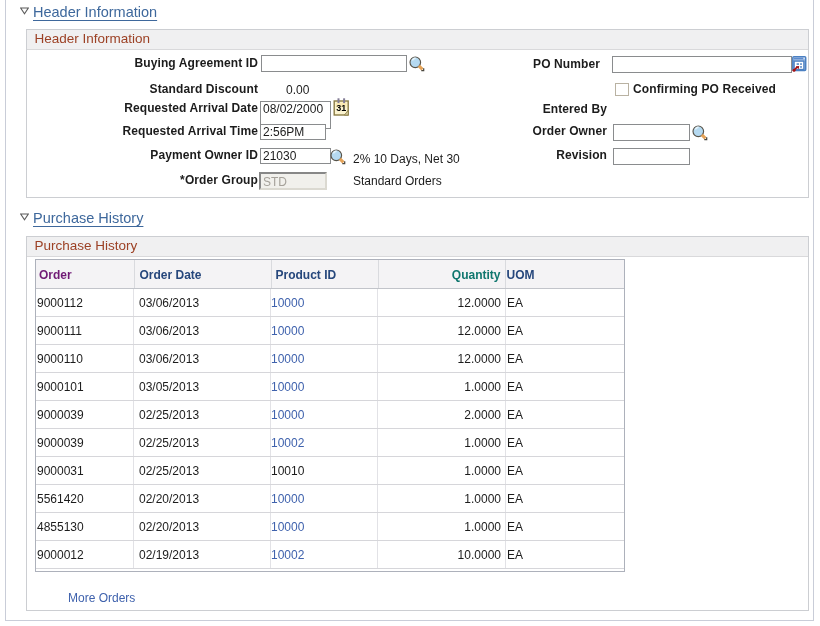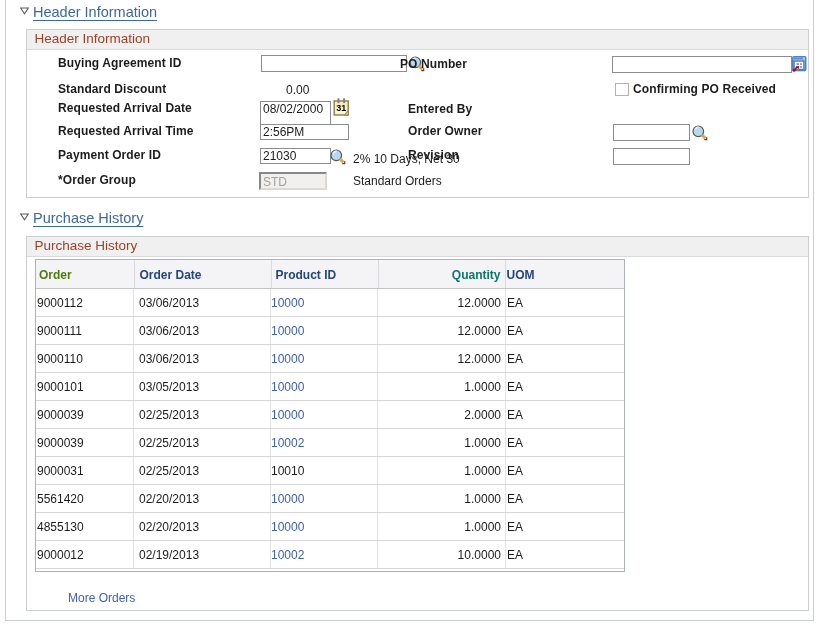--- a/index.html
+++ b/index.html
@@ -1,19 +1,19 @@
 <!DOCTYPE html>
 <html><head>
 <meta charset="utf-8">
 <style>
 *{margin:0;padding:0;box-sizing:border-box}
 html,body{width:820px;height:626px;overflow:hidden}
 body{position:relative;font-family:"Liberation Sans",sans-serif;font-size:12px;color:#1c1c1c;background:#fff}
 .abs{position:absolute}
-.lbl{position:absolute;font-weight:bold;color:#1c1c1c;letter-spacing:0.1px}
+.lbl{position:absolute;font-weight:bold;color:#1c1c1c;text-align:right;letter-spacing:0.1px}
 .inp{position:absolute;background:#fff;border:1px solid #8a8c8e}
 .inp span{display:block;padding:0 0 0 2px;font-size:12px;color:#1c1c1c}
 .seclink{position:absolute;font-size:14.5px;color:#3e689c;text-decoration:underline;text-underline-offset:2.5px;text-decoration-thickness:1.3px}
 .gbox{position:absolute;border:1px solid #ccced2;background:#fff}
 .gbar{position:absolute;left:0;top:0;right:0;height:20px;background:#f0f0f1;border-bottom:1px solid #d9d9db}
 .gbar span{display:block;padding:1px 0 0 7.5px;font-size:13.5px;color:#9c4125}
 .blue{color:#3f62ad}
 </style>
 </head>
 <body>
@@ -30,21 +30,21 @@
 <div class="gbox" style="left:26px;top:29px;width:783px;height:169px">
   <div class="gbar">
       <span>Header Information</span>
     </div>
 </div>
 
 <div class="lbl" style="left:58px;top:56px;width:200px">Buying Agreement ID</div>
 <div class="lbl" style="left:58px;top:82px;width:200px">Standard Discount</div>
 <div class="lbl" style="left:58px;top:101px;width:200px">Requested Arrival Date</div>
 <div class="lbl" style="left:58px;top:124px;width:200px">Requested Arrival Time</div>
-<div class="lbl" style="left:58px;top:148px;width:200px">Payment Order ID</div>
+<div class="lbl" style="left:58px;top:148px;width:200px">Payment Owner ID</div>
 <div class="lbl" style="left:58px;top:173px;width:200px">*Order Group</div>
 
 <div class="inp" style="left:261px;top:55px;width:146px;height:17px"></div>
 <svg class="abs" style="left:408px;top:55px" width="18" height="18" viewBox="0 0 18 18">
     <circle cx="7.3" cy="7.3" r="5.3" fill="#b5d9f0" stroke="#575349" stroke-width="1.15"></circle>
     <path d="M4.2 5.4 A4.2 4.2 0 0 1 7.6 3.2" stroke="#e9f6fd" stroke-width="1.8" fill="none" opacity="0.9"></path>
     <line x1="10.9" y1="10.9" x2="14.4" y2="14.4" stroke="#e5a358" stroke-width="3.1"></line>
     <path d="M13.3 15.7 L15.7 15.7 L15.7 13.3" fill="none" stroke="#4a473f" stroke-width="1.25"></path>
   </svg>
 
@@ -56,21 +56,21 @@
 <svg class="abs" style="left:333px;top:98px" width="17" height="19" viewBox="0 0 17 19">
     <rect x="1.2" y="3" width="14" height="14" fill="#fcf4d0" stroke="#8b7d45" stroke-width="1.4"></rect>
     <rect x="2.8" y="4.6" width="10.8" height="4.6" fill="#fbeab2"></rect>
     <rect x="4.5" y="0.3" width="2" height="4.8" fill="#837d96"></rect>
     <rect x="10.1" y="0.3" width="2" height="4.8" fill="#837d96"></rect>
     <text x="8.2" y="12.9" font-size="9" font-weight="bold" fill="#000" text-anchor="middle" font-family="Liberation Sans">31</text>
     <path d="M15.2 12.4 L11.4 17 L15.2 17 Z" fill="#e8dfb2" stroke="#8b7d45" stroke-width="0.9"></path>
     <path d="M12.6 16.2 L14.4 14.2" stroke="#b4a878" stroke-width="0.8"></path>
   </svg>
 
-<div class="inp" style="left:260px;top:124px;width:89px;height:16px">
+<div class="inp" style="left:260px;top:124px;width:66px;height:16px">
     <span>2:56PM</span>
   </div>
 
 <div class="inp" style="left:260px;top:148px;width:71px;height:16px">
     <span>21030</span>
   </div>
 <svg class="abs" style="left:329px;top:148px" width="18" height="18" viewBox="0 0 18 18">
     <circle cx="7.3" cy="7.3" r="5.3" fill="#b5d9f0" stroke="#575349" stroke-width="1.15"></circle>
     <path d="M4.2 5.4 A4.2 4.2 0 0 1 7.6 3.2" stroke="#e9f6fd" stroke-width="1.8" fill="none" opacity="0.9"></path>
     <line x1="10.9" y1="10.9" x2="14.4" y2="14.4" stroke="#e5a358" stroke-width="3.1"></line>
@@ -131,21 +131,21 @@
   <table style="border-collapse:collapse;width:588px;margin:0;font-size:12px">
     <colgroup>
         <col style="width:98px">
         <col style="width:137px">
         <col style="width:107px">
         <col style="width:127px">
         <col style="width:119px">
       </colgroup>
     <tbody>
         <tr style="height:28px;background:#f4f3f5">
-      <th class="h" style="text-align:left;padding:2px 0 0 3px;color:#4d7c0f;border-right:1px solid #d9dade;border-bottom:1px solid #c2c4ca">Order</th>
+      <th class="h" style="text-align:left;padding:2px 0 0 3px;color:#701a75;border-right:1px solid #d9dade;border-bottom:1px solid #c2c4ca">Order</th>
       <th class="h" style="text-align:left;padding:2px 0 0 5px;color:#26477c;border-right:1px solid #d9dade;border-bottom:1px solid #c2c4ca">Order Date</th>
       <th class="h" style="text-align:left;padding:2px 0 0 4px;color:#26477c;border-right:1px solid #d9dade;border-bottom:1px solid #c2c4ca">Product ID</th>
       <th class="h" style="text-align:right;padding:2px 4px 0 0;color:#0f766e;border-right:1px solid #d9dade;border-bottom:1px solid #c2c4ca">Quantity</th>
       <th class="h" style="text-align:left;padding:2px 0 0 1px;color:#26477c;border-bottom:1px solid #c2c4ca">UOM</th>
     </tr>
   </tbody>
     </table>
 </div>
 <style>
 .grow{position:absolute;left:35px;width:590px;height:28px}

